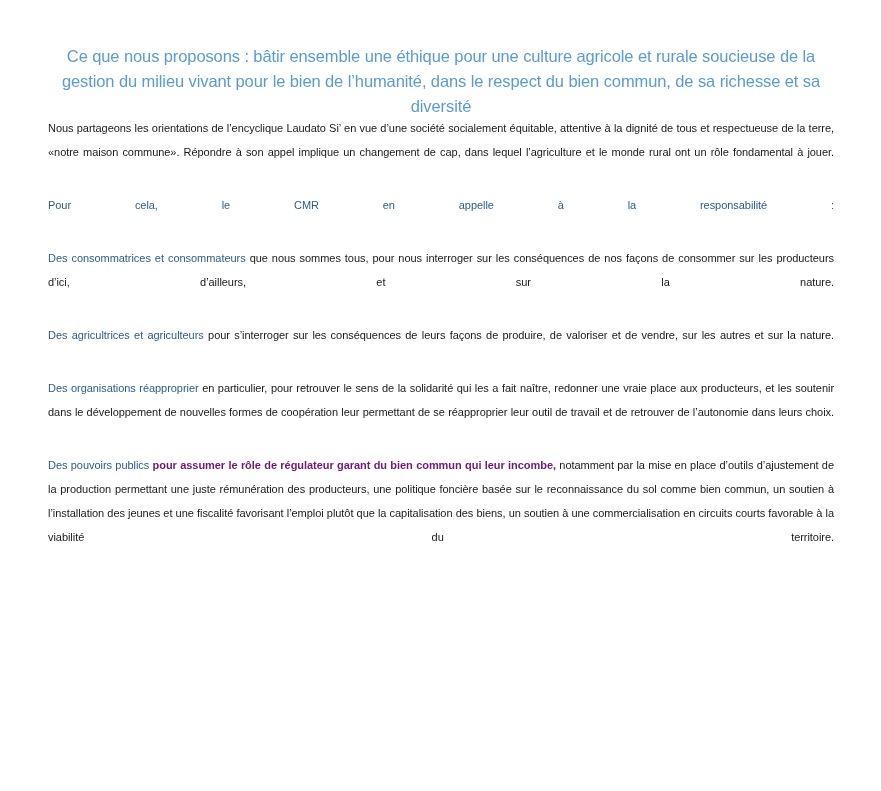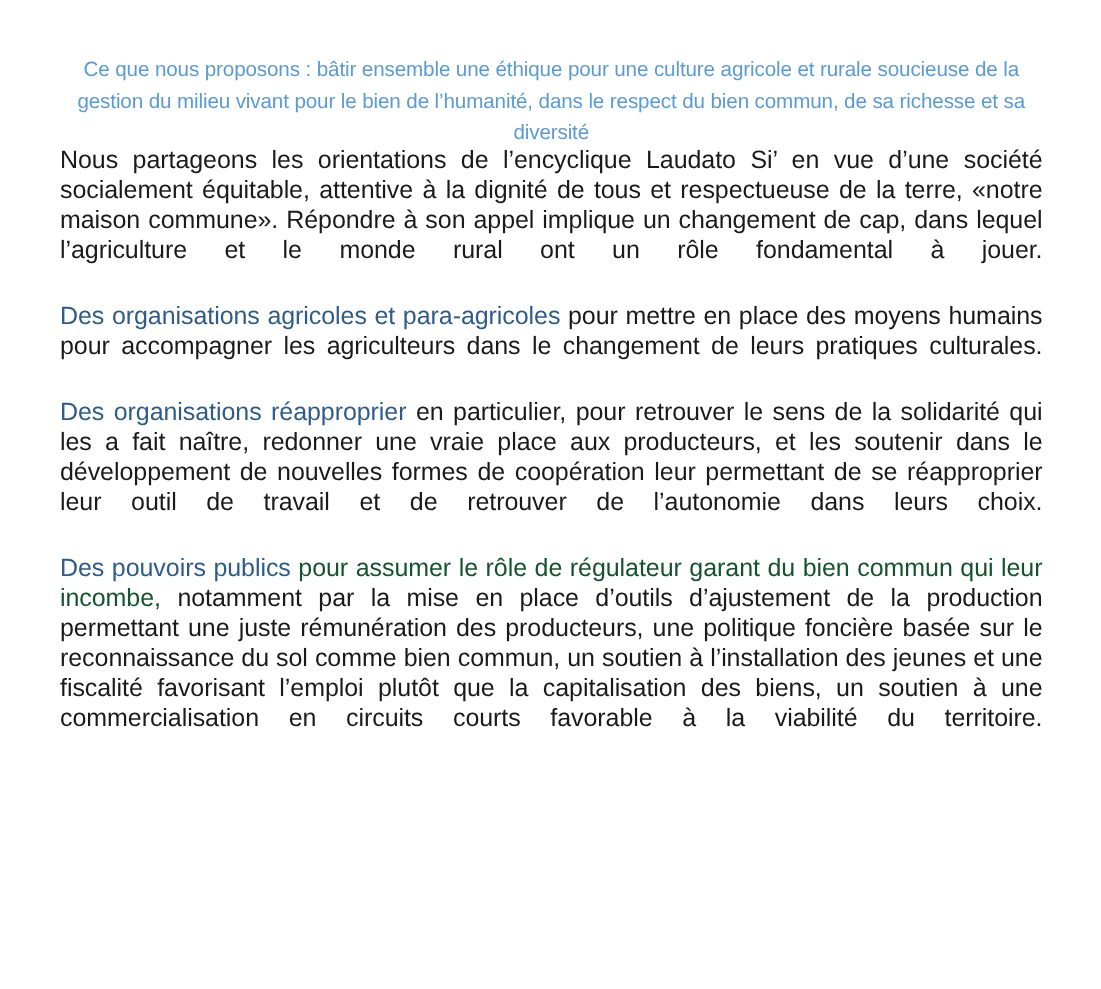--- a/index.html
+++ b/index.html
@@ -44,64 +44,70 @@
     top: 116px;
     left: 48px;
     width: 786px;
   }
 
   p.para {
     margin: 0 0 0 0;
     padding: 0;
     text-align: justify;
     text-justify: inter-word;
-    font-size: 20px;
+    font-size: 11px;
     line-height: 24px;
     color: #1a1a1a;
     letter-spacing: -0.05px;
     hyphens: none;
   }
 
   p.para.gap-sm { margin-top: 5px; }
 
   
   p.para::after {
     content: "";
     display: inline-block;
     width: 100%;
   }
 
   .lead {
     color: #2e5c8a;
     font-weight: 400;
   }
   .bold {
-    font-weight: 400;
-    color: #14532d;
+    font-weight: 700;
+    color: #701a75;
   }
 </style>
 </head>
 <body>
 
 <div class="page">
 
   <h1 class="doc-heading">Ce que nous proposons : bâtir ensemble une éthique pour une culture agricole et rurale soucieuse de la gestion du milieu vivant pour le bien de l’humanité, dans le respect du bien commun, de sa richesse et sa diversité</h1>
 
   <div class="body-col">
 
     <p class="para">
       <span>Nous partageons les orientations de l’encyclique Laudato Si’ en vue d’une société socialement équitable, attentive à la dignité de tous et respectueuse de la terre, «notre maison commune». Répondre à son appel implique un changement de cap, dans lequel l’agriculture et le monde rural ont un rôle fondamental à jouer.</span>
     </p>
 
-
-
+    <p class="para gap-sm">
+      <span class="lead">Pour cela, le CMR en appelle à la responsabilité :</span>
+    </p>
 
     <p class="para gap-sm">
-      <span class="lead">Des organisations agricoles et para-agricoles</span><span> pour mettre en place des moyens humains pour accompagner les agriculteurs dans le changement de leurs pratiques culturales.</span>
+      <span class="lead">Des consommatrices et consommateurs</span><span> que nous sommes tous, pour nous interroger sur les conséquences de nos façons de consommer sur les producteurs d’ici, d’ailleurs, et sur la nature.</span>
     </p>
+
+    <p class="para gap-sm">
+      <span class="lead">Des agricultrices et agriculteurs</span><span> pour s’interroger sur les conséquences de leurs façons de produire, de valoriser et de vendre, sur les autres et sur la nature.</span>
+    </p>
+
 
     <p class="para gap-sm">
       <span class="lead">Des organisations réapproprier</span><span> en particulier, pour retrouver le sens de la solidarité qui les a fait naître, redonner une vraie place aux producteurs, et les soutenir dans le développement de nouvelles formes de coopération leur permettant de se réapproprier leur outil de travail et de retrouver de l’autonomie dans leurs choix.</span>
     </p>
 
 
     <p class="para gap-sm">
       <span class="lead">Des pouvoirs publics</span><span class="bold"> pour assumer le rôle de régulateur garant du bien commun qui leur incombe,</span><span> notamment par la mise en place d’outils d’ajustement de la production permettant une juste rémunération des producteurs, une politique foncière basée sur le reconnaissance du sol comme bien commun, un soutien à l’installation des jeunes et une fiscalité favorisant l’emploi plutôt que la capitalisation des biens, un soutien à une commercialisation en circuits courts favorable à la viabilité du territoire.</span>
     </p>
 

